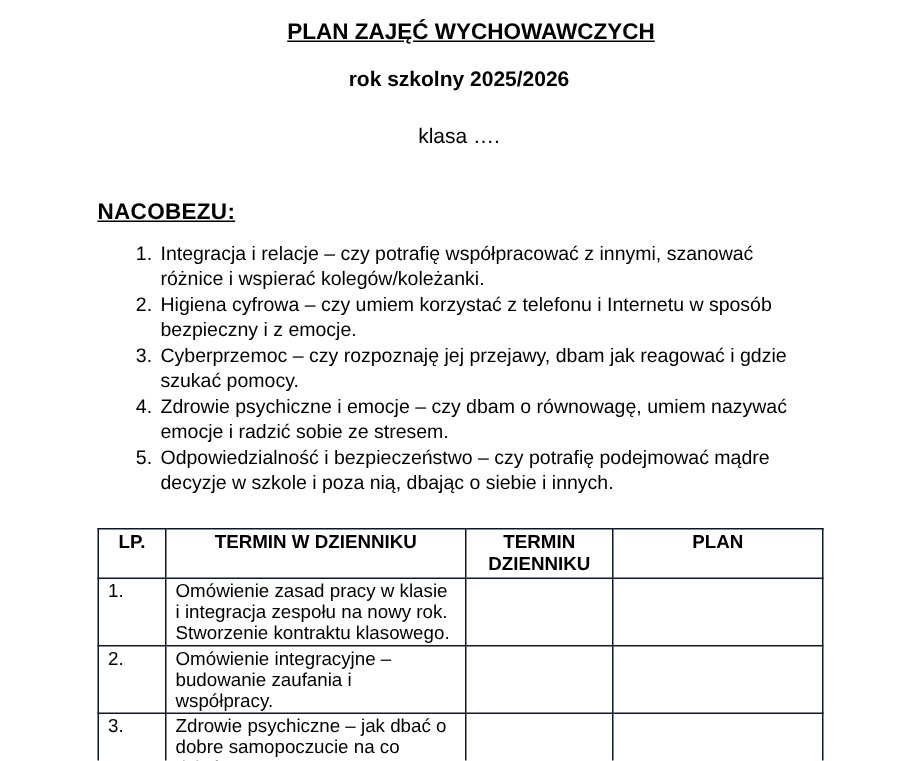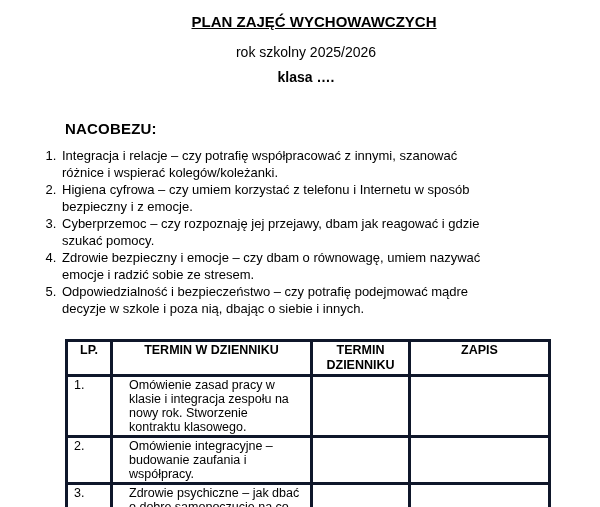--- a/index.html
+++ b/index.html
@@ -20,76 +20,77 @@
     line-height: 18px;
     font-weight: bold;
     text-decoration: underline;
   }
   .doc-sub1 {
     margin-top: 13px;
     padding-left: 12px;
     text-align: center;
     font-size: 14px;
     line-height: 17px;
-    font-weight: normal;
+    font-weight: bold;
   }
   .doc-sub2 {
-    margin-top: 8px;
+    margin-top: 21px;
     padding-left: 12px;
     text-align: center;
     font-size: 14px;
     line-height: 17px;
-    font-weight: bold;
+    font-weight: normal;
   }
 
   .section-heading {
     margin: 34px 0 0 65px;
     font-size: 15px;
     line-height: 18px;
     font-weight: bold;
+    text-decoration: underline;
     letter-spacing: 0.2px;
   }
 
   ol.nacobezu-list {
     margin: 9px 2px 0 0;
-    padding-left: 60px;
+    padding-left: 105px;
     font-size: 13px;
     line-height: 17px;
     list-style-type: decimal;
   }
   ol.nacobezu-list li {
     width: 440px;
     padding-left: 2px;
   }
 
   table.plan-table {
     margin: 22px 0 0 65px;
     border-collapse: collapse;
     table-layout: fixed;
     width: 483px;
     font-size: 12.5px;
   }
   table.plan-table th,
   table.plan-table td {
-    border: 3px solid #0f172a;
+    border: 1px solid #0f172a;
     vertical-align: top;
   }
   table.plan-table th {
     font-weight: bold;
     text-align: center;
     line-height: 15px;
     padding: 1px 2px;
     height: 32px;
   }
   table.plan-table td {
     line-height: 14px;
     padding: 1px 4px 1px 6px;
     height: 44px;
   }
-  table.plan-table td.cell-zapis { padding: 1px 9px 1px 16px; }
+  table.plan-table td.cell-zapis { padding: 1px 9px 1px 6px; }
   .col-lp     { width: 45px; }
   .col-zapis  { width: 200px; }
   .col-termin { width: 98px; }
   .col-uwagi  { width: 140px; }
 </style>
 </head>
 <body>
 
 <div class="page">
 
@@ -98,37 +99,37 @@
   <div class="doc-sub1">rok szkolny 2025/2026</div>
 
   <div class="doc-sub2">klasa ….</div>
 
   <div class="section-heading">NACOBEZU:</div>
 
   <ol class="nacobezu-list">
     <li>Integracja i relacje – czy potrafię współpracować z innymi, szanować różnice i wspierać kolegów/koleżanki.</li>
     <li>Higiena cyfrowa – czy umiem korzystać z telefonu i Internetu w sposób bezpieczny i z emocje.</li>
     <li>Cyberprzemoc – czy rozpoznaję jej przejawy, dbam jak reagować i gdzie szukać pomocy.</li>
-    <li>Zdrowie bezpieczny i emocje – czy dbam o równowagę, umiem nazywać emocje i radzić sobie ze stresem.</li>
+    <li>Zdrowie psychiczne i emocje – czy dbam o równowagę, umiem nazywać emocje i radzić sobie ze stresem.</li>
     <li>Odpowiedzialność i bezpieczeństwo – czy potrafię podejmować mądre decyzje w szkole i poza nią, dbając o siebie i innych.</li>
   </ol>
 
   <table class="plan-table">
     <colgroup>
       <col class="col-lp">
       <col class="col-zapis">
       <col class="col-termin">
       <col class="col-uwagi">
     </colgroup>
     <thead>
       <tr>
         <th>LP.</th>
         <th>TERMIN W DZIENNIKU</th>
         <th>TERMIN DZIENNIKU</th>
-        <th>ZAPIS</th>
+        <th>PLAN</th>
       </tr>
     </thead>
     <tbody>
       <tr>
         <td>1.</td>
         <td class="cell-zapis">Omówienie zasad pracy w klasie i integracja zespołu na nowy rok. Stworzenie kontraktu klasowego.</td>
         <td></td>
         <td></td>
       </tr>
       <tr>

